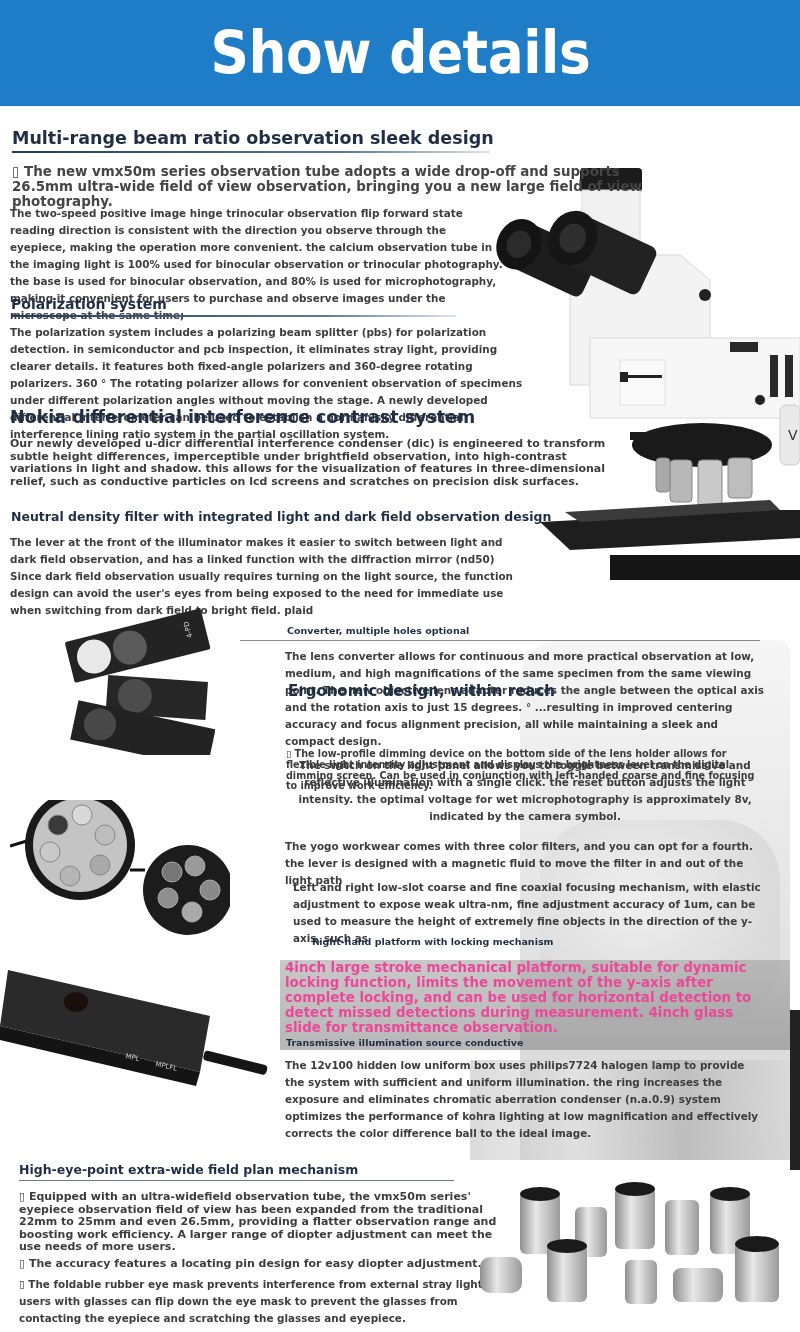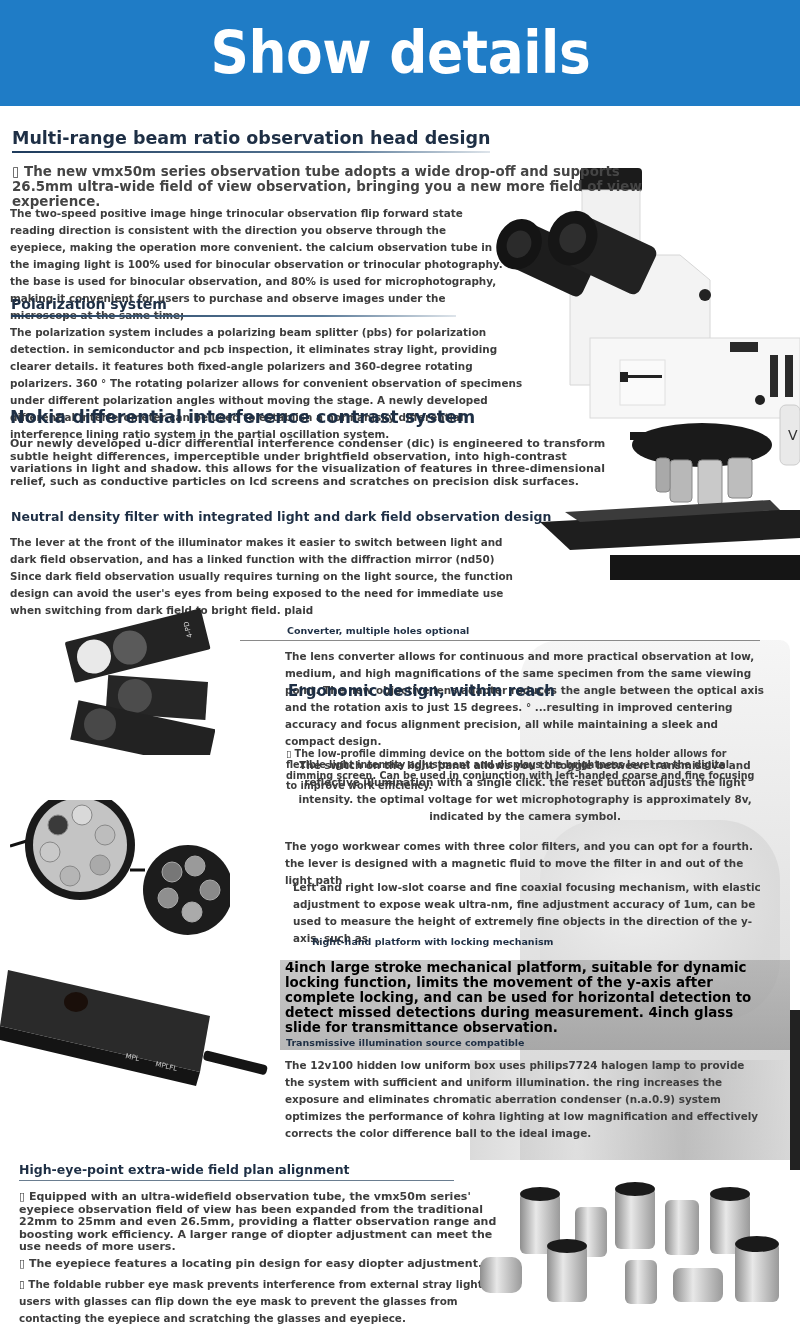--- a/index.html
+++ b/index.html
@@ -71,23 +71,23 @@
   <rect x="200" y="300" width="22" height="42" rx="4" fill="#b8b8b8" stroke="#888"></rect>
   <rect x="228" y="300" width="24" height="46" rx="4" fill="#c9c9c9" stroke="#888"></rect>
   <rect x="258" y="298" width="24" height="40" rx="4" fill="#bdbdbd" stroke="#888"></rect>
   <rect x="186" y="298" width="14" height="34" rx="4" fill="#a9a9a9" stroke="#888"></rect>
 
   <path d="M70 362 L300 350 L330 350 L330 378 L100 390 Z" fill="#1e1e1e"></path>
   <path d="M95 352 L300 340 L310 350 L110 362 Z" fill="#3b3b3b"></path>
   <rect x="140" y="395" width="190" height="25" fill="#151515"></rect>
 </svg>
 
-<div class="h-section" style="left:12px; top:128px; font-size:17.5px;">Multi-range beam ratio observation head design</div>
+<div class="h-section" style="left:12px; top:128px; font-size:17.5px;">Multi-range beam ratio observation sleek design</div>
 <div class="h-rule" style="left:12px; top:151px; width:478px;"></div>
-<div class="p large" style="left:12px; top:164px; width:630px;">▯ The new vmx50m series observation tube adopts a wide drop-off and supports 26.5mm ultra-wide field of view observation, bringing you a new more field of view experience.</div>
+<div class="p large" style="left:12px; top:164px; width:630px;">▯ The new vmx50m series observation tube adopts a wide drop-off and supports 26.5mm ultra-wide field of view observation, bringing you a new large field of view photography.</div>
 <div class="p" style="left:10px; top:205px; width:495px;">The two-speed positive image hinge trinocular observation flip forward state reading direction is consistent with the direction you observe through the eyepiece, making the operation more convenient. the calcium observation tube in the imaging light is 100% used for binocular observation or trinocular photography. the base is used for binocular observation, and 80% is used for microphotography, making it convenient for users to purchase and observe images under the microscope at the same time;</div>
 
 <div class="h-section" style="left:11px; top:296px; font-size:14px;">Polarization system</div>
 <div class="h-rule" style="left:11px; top:315px; width:445px;"></div>
 <div class="p" style="left:10px; top:324px; width:520px;">The polarization system includes a polarizing beam splitter (pbs) for polarization detection. in semiconductor and pcb inspection, it eliminates stray light, providing clearer details. it features both fixed-angle polarizers and 360-degree rotating polarizers. 360 ° The rotating polarizer allows for convenient observation of specimens under different polarization angles without moving the stage. A newly developed differential interferometer can be used to establish a normanisky differential interference lining ratio system in the partial oscillation system.</div>
 
 <div class="h-section" style="left:10px; top:407px; font-size:17.5px;">Nokia differential interference contrast system</div>
 <div class="p" style="left:10px; top:438px; width:605px; font-size:11px; line-height:12.7px;">Our newly developed u-dicr differential interference condenser (dic) is engineered to transform subtle height differences, imperceptible under brightfield observation, into high-contrast variations in light and shadow. this allows for the visualization of features in three-dimensional relief, such as conductive particles on lcd screens and scratches on precision disk surfaces.</div>
 
 <div class="h-section" style="left:11px; top:509px; font-size:12.5px;">Neutral density filter with integrated light and dark field observation design</div>
@@ -148,29 +148,29 @@
 <div class="h-rule" style="left:240px; top:640px; width:520px; height:1px; background:#8a8a8a;"></div>
 <div class="p" style="left:285px; top:648px; width:485px;">The lens converter allows for continuous and more practical observation at low, medium, and high magnifications of the same specimen from the same viewing point. The new objective lens adapter reduces the angle between the optical axis and the rotation axis to just 15 degrees. ° ...resulting in improved centering accuracy and focus alignment precision, all while maintaining a sleek and compact design.</div>
 
 <div class="h-section" style="left:288px; top:682px; font-size:15px;">Ergonomic design, within reach</div>
 <div class="p" style="left:286px; top:749px; width:478px; font-size:9.6px; line-height:10.8px;">▯ The low-profile dimming device on the bottom side of the lens holder allows for flexible light intensity adjustment and displays the brightness level on the digital dimming screen. Can be used in conjunction with left-handed coarse and fine focusing to improve work efficiency.</div>
 <div class="p" style="left:285px; top:757px; width:480px;text-align:center;">The switch on the light panel allows you to toggle between transmissive and reflective illumination with a single click. the reset button adjusts the light intensity. the optimal voltage for wet microphotography is approximately 8v, indicated by the camera symbol.</div>
 <div class="p" style="left:285px; top:838px; width:485px;">The yogo workwear comes with three color filters, and you can opt for a fourth. the lever is designed with a magnetic fluid to move the filter in and out of the light path</div>
 <div class="p" style="left:285px; top:879px; width:470px;margin-left:8px;">Left and right low-slot coarse and fine coaxial focusing mechanism, with elastic adjustment to expose weak ultra-nm, fine adjustment accuracy of 1um, can be used to measure the height of extremely fine objects in the direction of the y-axis, such as</div>
 
 <div class="h-section" style="left:288px; top:936px; font-size:9.5px;padding-left:24px;">Right-hand platform with locking mechanism</div>
-<div class="p large" style="left:285px; top:960px; width:485px; color:#000000;">4inch large stroke mechanical platform, suitable for dynamic locking function, limits the movement of the y-axis after complete locking, and can be used for horizontal detection to detect missed detections during measurement. 4inch glass slide for transmittance observation.</div>
+<div class="p large" style="left:285px; top:960px; width:485px; color:#ec4899;">4inch large stroke mechanical platform, suitable for dynamic locking function, limits the movement of the y-axis after complete locking, and can be used for horizontal detection to detect missed detections during measurement. 4inch glass slide for transmittance observation.</div>
 
-<div class="h-section" style="left:286px; top:1037px; font-size:9.5px;">Transmissive illumination source compatible</div>
+<div class="h-section" style="left:286px; top:1037px; font-size:9.5px;">Transmissive illumination source conductive</div>
 <div class="p" style="left:285px; top:1057px; width:480px;">The 12v100 hidden low uniform box uses philips7724 halogen lamp to provide the system with sufficient and uniform illumination. the ring increases the exposure and eliminates chromatic aberration condenser (n.a.0.9) system optimizes the performance of kohra lighting at low magnification and effectively corrects the color difference ball to the ideal image.</div>
 
-<div class="h-section" style="left:19px; top:1162px; font-size:12.5px;">High-eye-point extra-wide field plan alignment</div>
+<div class="h-section" style="left:19px; top:1162px; font-size:12.5px;">High-eye-point extra-wide field plan mechanism</div>
 <div class="h-rule" style="left:19px; top:1180px; width:435px; height:1px; background:#6a7d90;"></div>
 <div class="p" style="left:19px; top:1191px; width:495px; font-size:11px; line-height:12.6px;">▯ Equipped with an ultra-widefield observation tube, the vmx50m series' eyepiece observation field of view has been expanded from the traditional 22mm to 25mm and even 26.5mm, providing a flatter observation range and boosting work efficiency. A larger range of diopter adjustment can meet the use needs of more users.</div>
-<div class="p" style="left:19px; top:1255px; width:470px; font-size:11px;">▯ The eyepiece features a locating pin design for easy diopter adjustment.</div>
+<div class="p" style="left:19px; top:1255px; width:470px; font-size:11px;">▯ The accuracy features a locating pin design for easy diopter adjustment.</div>
 <div class="p" style="left:19px; top:1276px; width:475px;">▯ The foldable rubber eye mask prevents interference from external stray light. users with glasses can flip down the eye mask to prevent the glasses from contacting the eyepiece and scratching the glasses and eyepiece.</div>
 
 <svg class="acc" style="left:475px; top:1182px;" width="325" height="150" viewBox="0 0 325 150">
   <defs>
     <linearGradient id="steel" x1="0" x2="1" y1="0" y2="0">
       <stop offset="0" stop-color="#8e8e8e"></stop>
       <stop offset="0.4" stop-color="#e8e8e8"></stop>
       <stop offset="1" stop-color="#9a9a9a"></stop>
     </linearGradient>
   </defs>

